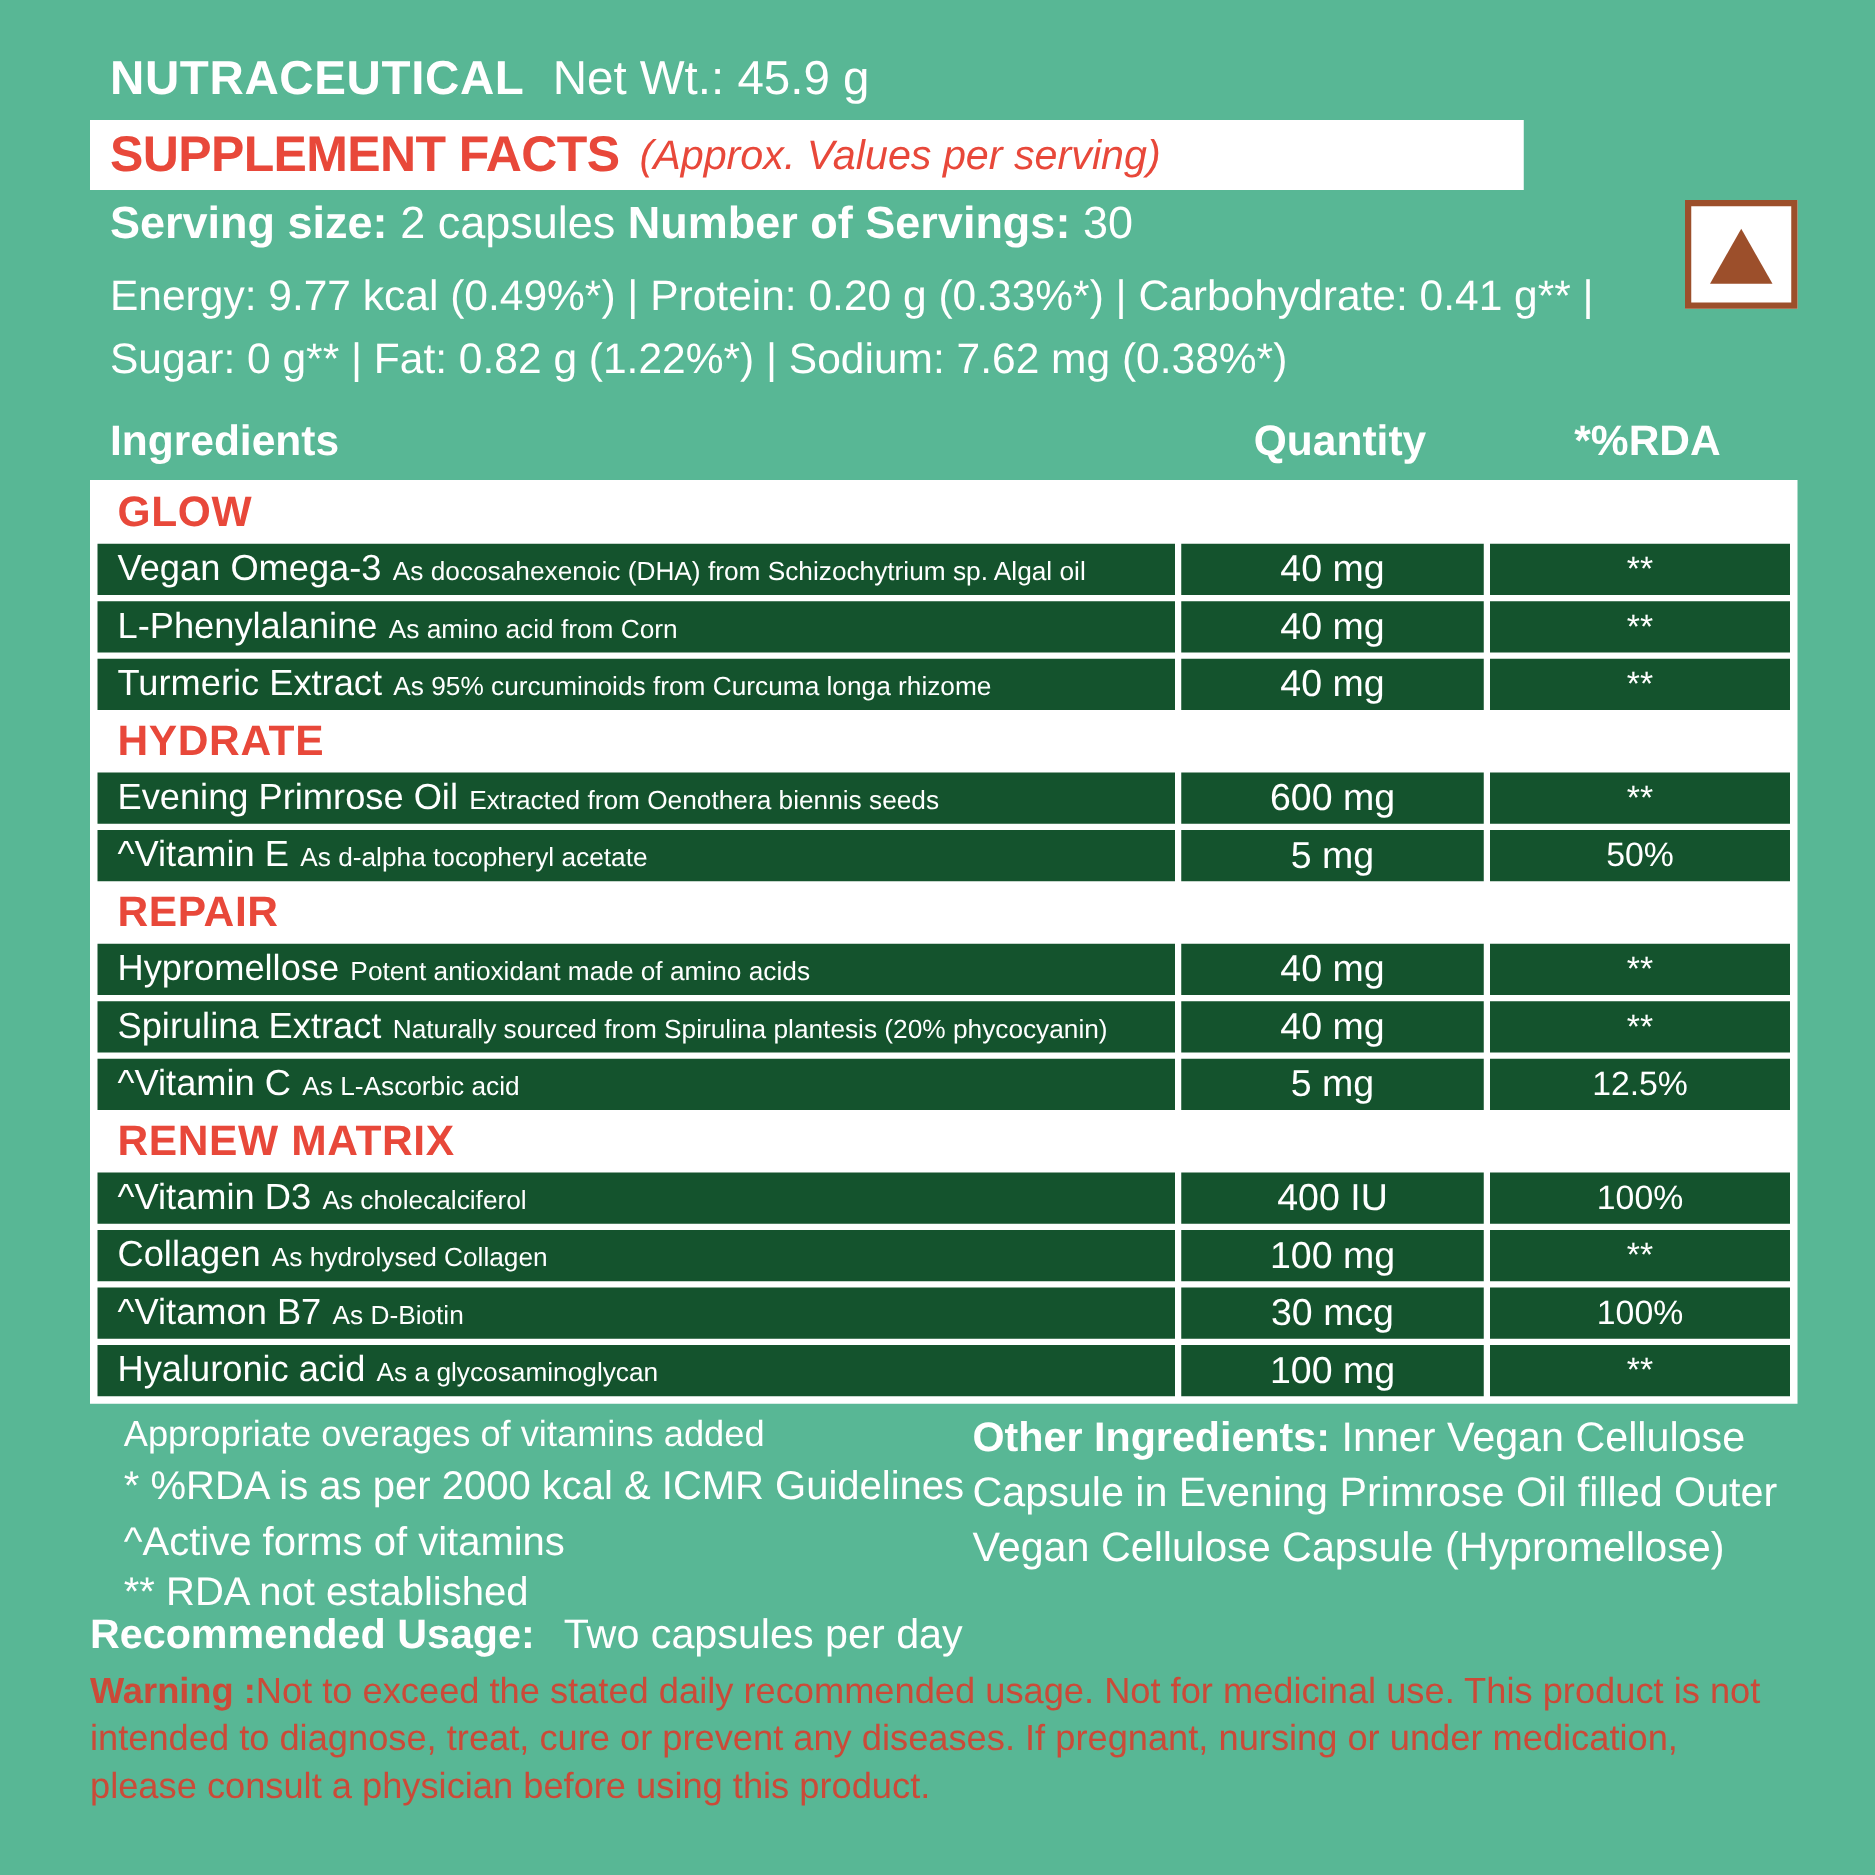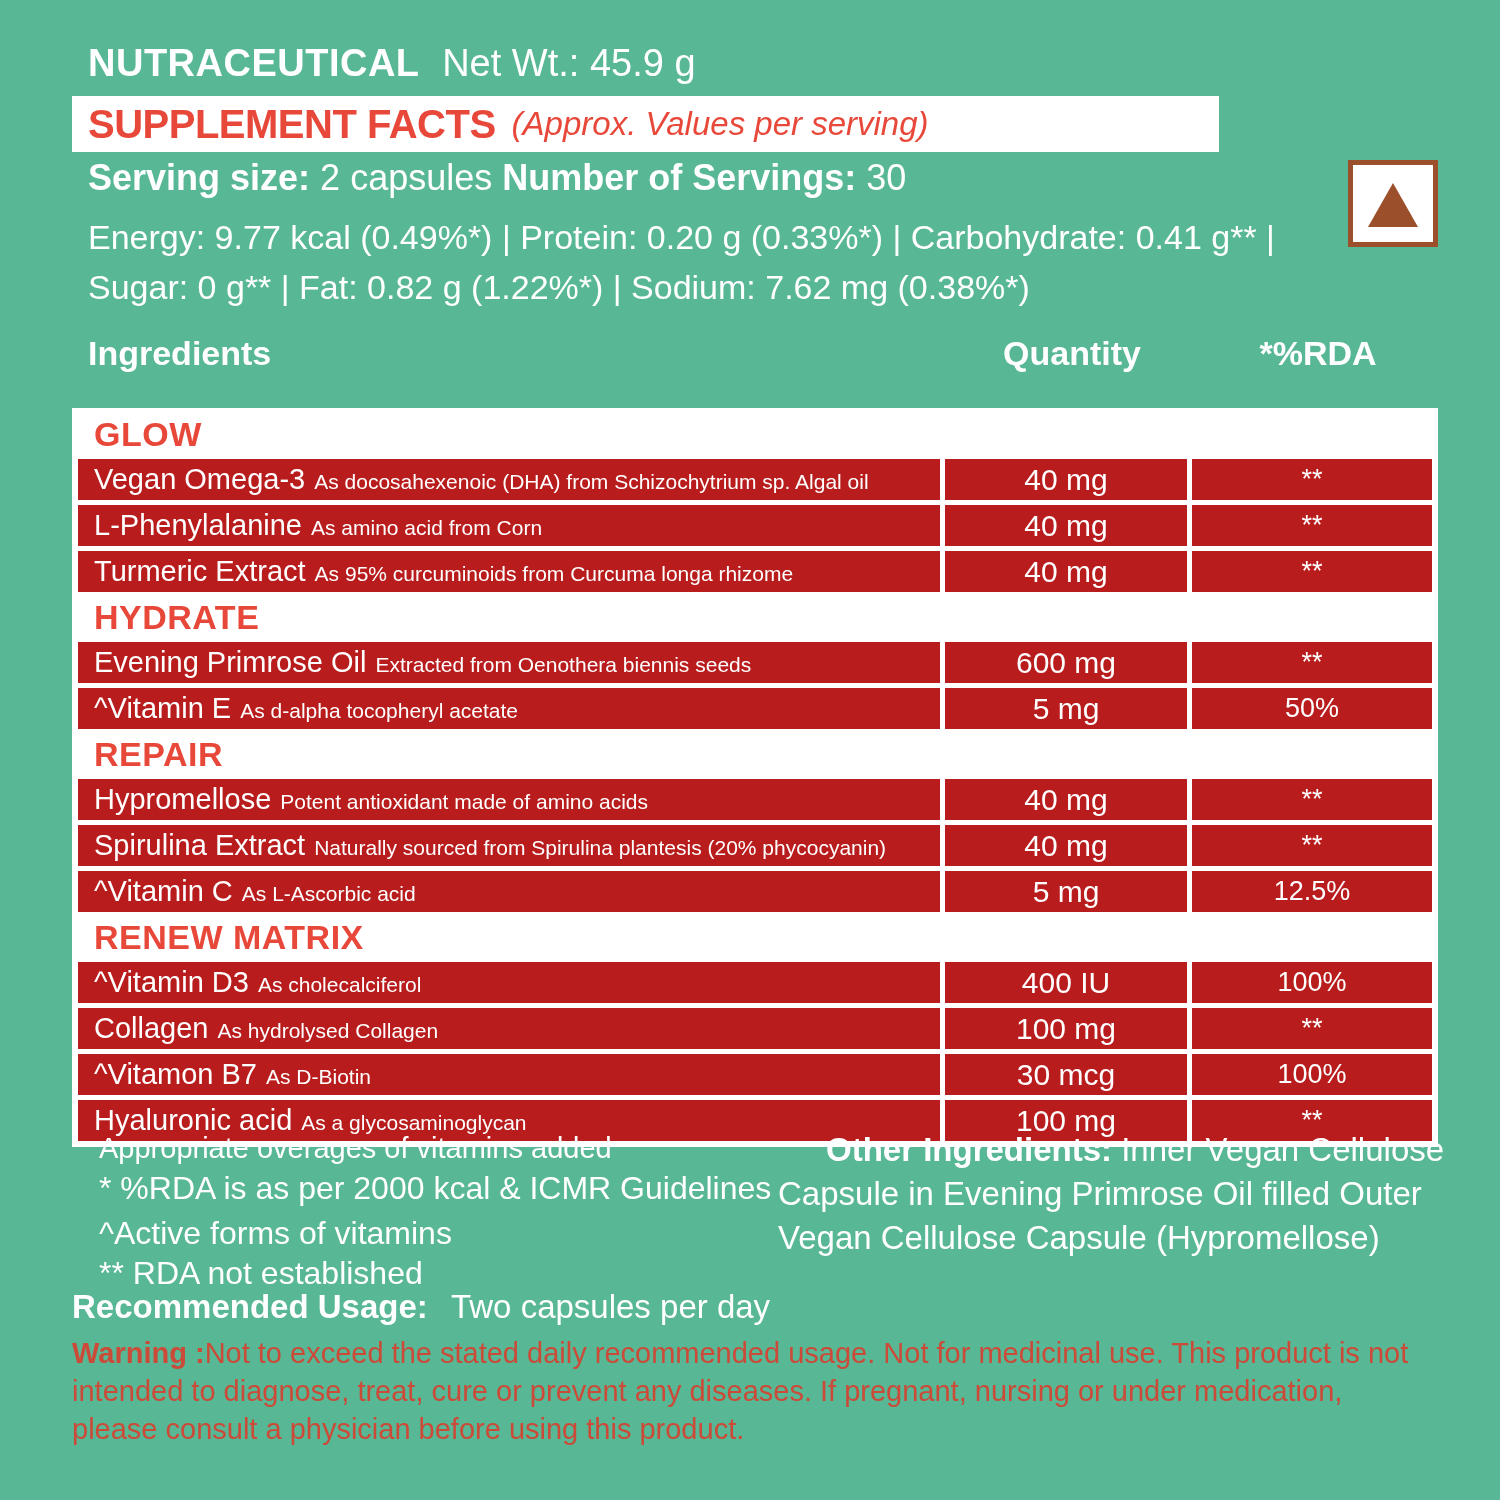--- a/index.html
+++ b/index.html
@@ -51,43 +51,43 @@
     display:grid;grid-template-columns:1fr 242px 240px;column-gap:5px;
     font-weight:700;font-size:34px;
   }
   .col-ing{padding-left:16px;}
   .col-qty,.col-rda{text-align:center;}
 
   
   .table{
     position:absolute;left:72px;top:384px;width:1366px;
     background:#ffffff;padding:6px;box-sizing:border-box;
-    display:flex;flex-direction:column;gap:5px;margin-top:24px;
+    display:flex;flex-direction:column;gap:5px;
   }
   .section-row{height:40px;background:#ffffff;display:flex;align-items:center;padding-left:16px;}
   .section-title{color:#E8483A;font-weight:700;font-size:34px;letter-spacing:.5px;}
   .ing-row{display:grid;grid-template-columns:1fr 242px 240px;column-gap:5px;}
-  .cell{background:#b91c1c;height:41px;box-sizing:border-box;}
+  .cell{background:#14532d;height:41px;box-sizing:border-box;}
   .name-cell{padding-left:16px;line-height:41px;white-space:nowrap;overflow:hidden;}
   .ing-name{font-size:29px;}
   .ing-desc{font-size:21px;margin-left:9px;}
   .qty-cell{display:flex;align-items:center;justify-content:center;font-size:30px;}
   .rda-cell{display:flex;align-items:center;justify-content:center;font-size:27px;}
 
   
   .footnotes{position:absolute;left:72px;top:1128px;width:700px;font-size:32px;line-height:40px;margin-left:27px;}
   .fn-line.first{font-size:29px;}
   .fn-line.gap{margin-top:5px;}
   .recommended{position:absolute;left:72px;top:1288px;font-size:33px;white-space:nowrap;}
   .recommended .bold{font-weight:700;}
   .recommended .reg{margin-left:14px;font-weight:400;}
 
   
   .other-ing{position:absolute;left:778px;top:1128px;width:672px;font-size:33px;line-height:44px;}
-  .other-ing .bold{font-weight:700;margin-left:48px;}
+  .other-ing .bold{font-weight:700;}
 
   
   .warning{position:absolute;left:72px;top:1334px;width:1352px;font-size:29px;line-height:38px;color:#CB4A38;}
   .warning .bold{font-weight:700;}
 </style>
 </head>
 <body>
 
 <div class="page">
 

